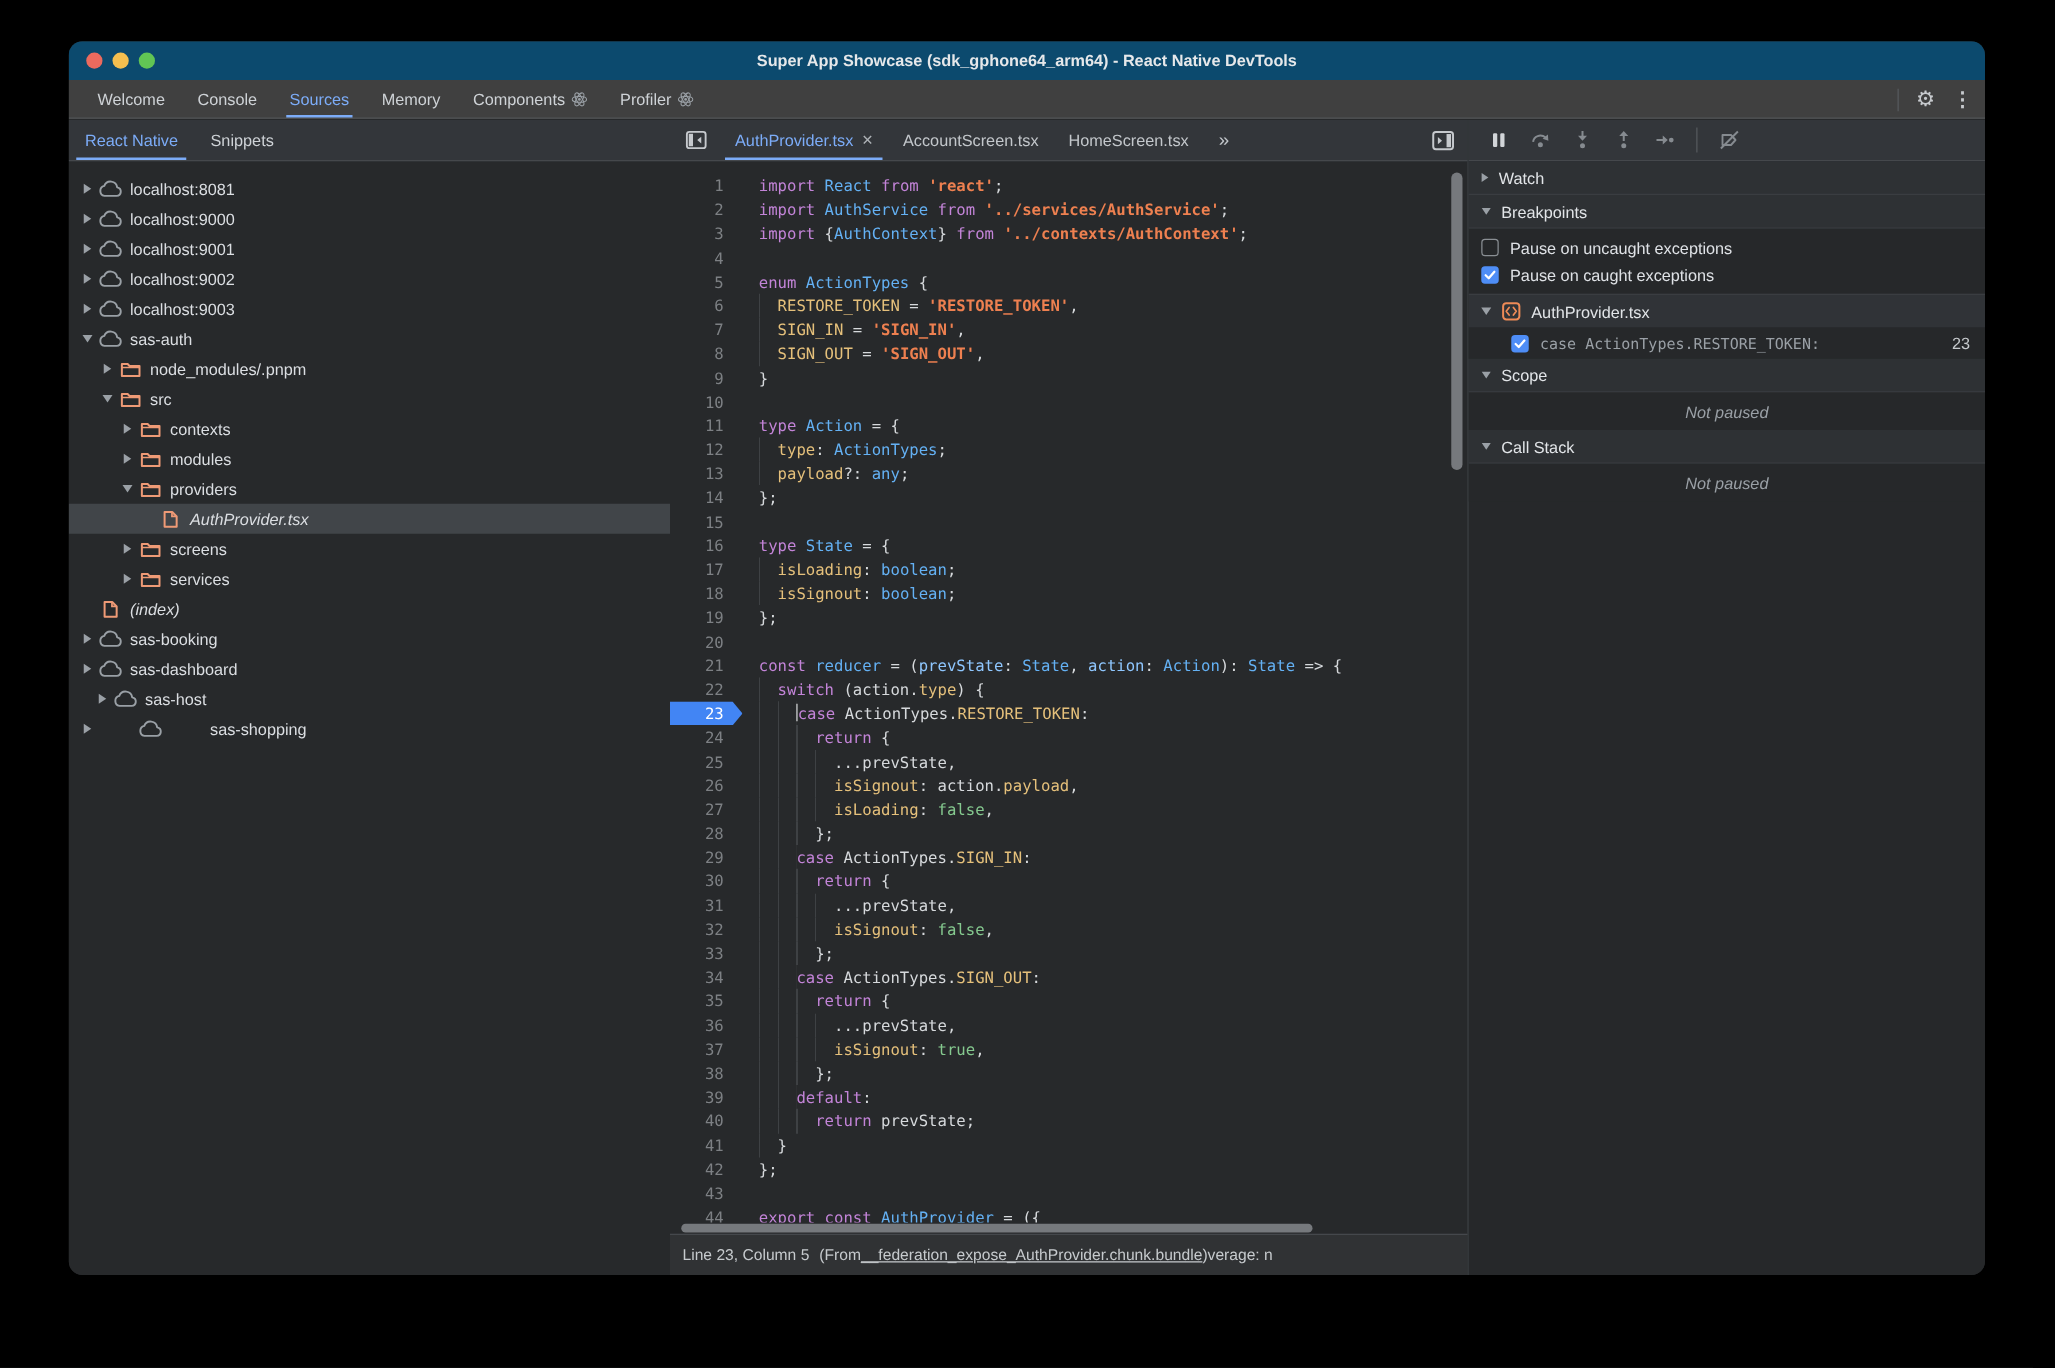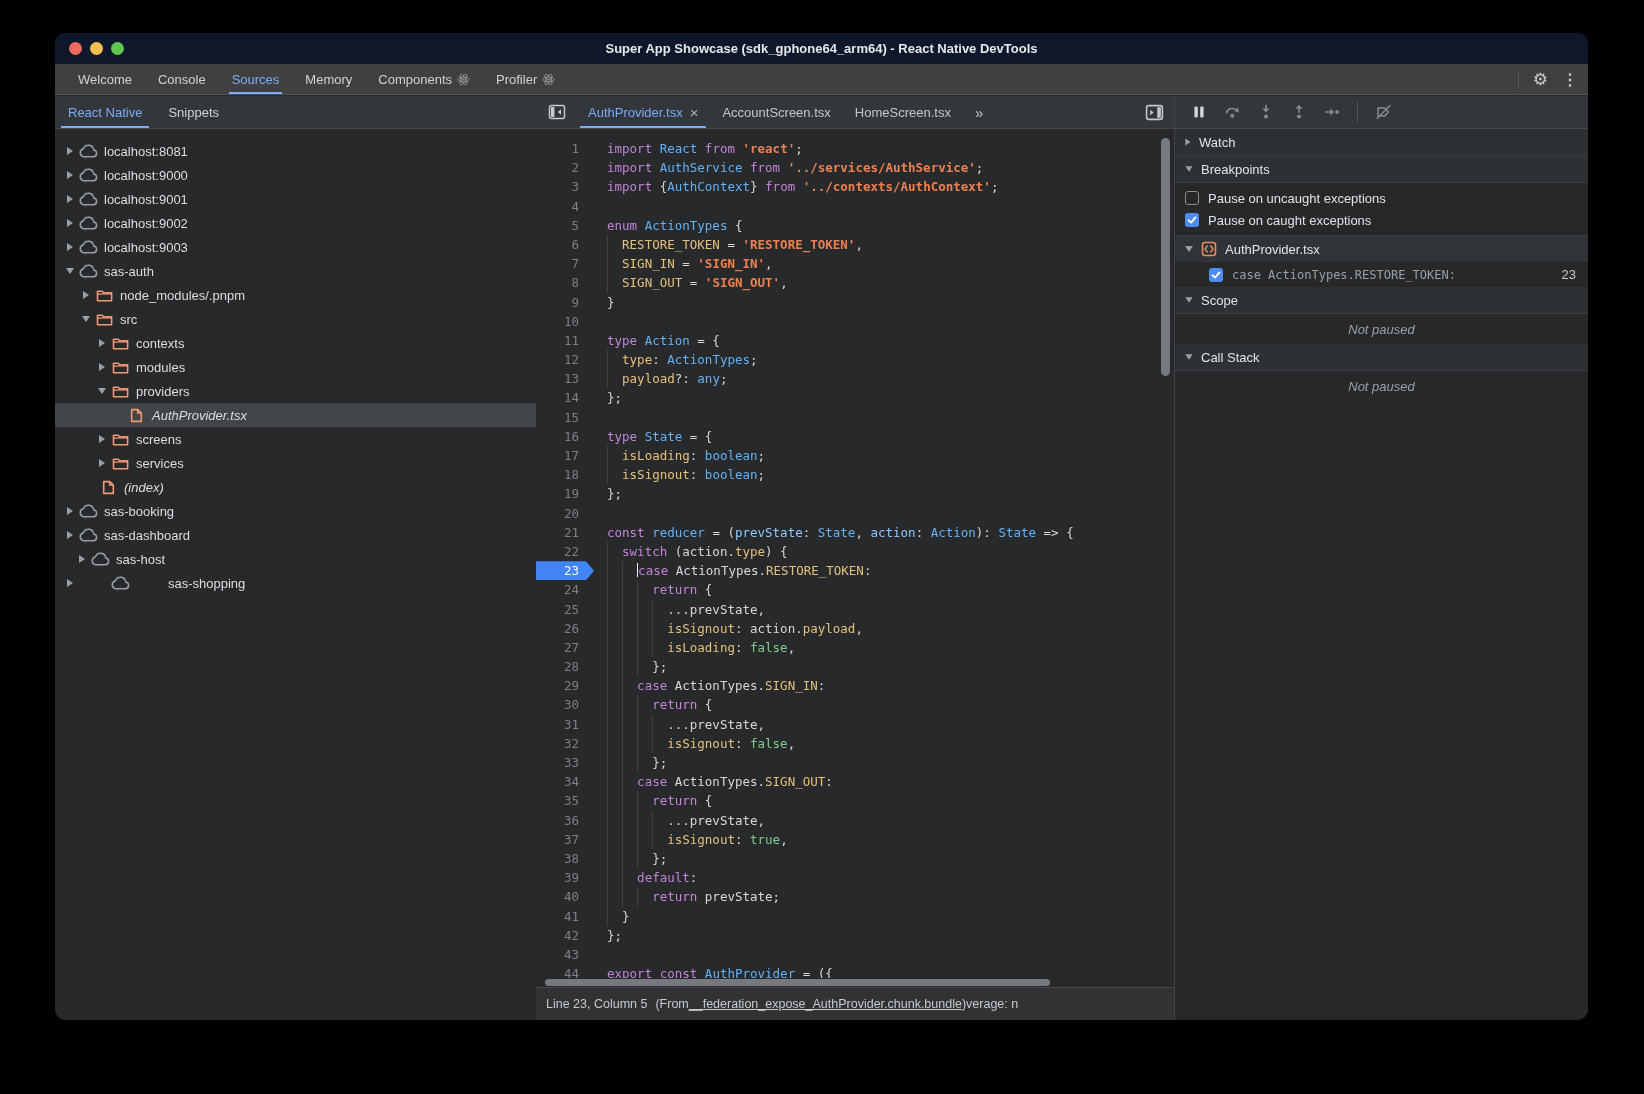--- a/index.html
+++ b/index.html
@@ -2,21 +2,21 @@
 <html><head>
 <meta charset="utf-8">
 <style>
   * { margin:0; padding:0; box-sizing:border-box; }
   html,body { width:1644px; height:1094px; background:#000; overflow:hidden;
               font-family:"Liberation Sans", sans-serif; }
   .window { position:absolute; left:55px; top:33px; width:1533px; height:987px;
             background:#27292b; border-radius:11px; overflow:hidden; }
 
   
-  .titlebar { height:31px; background:#0f172a; position:relative; }
+  .titlebar { height:31px; background:#0c4a6e; position:relative; }
   .lights { position:absolute; left:14px; top:9px; display:flex; gap:8px; }
   .light { width:13px; height:13px; border-radius:50%; }
   .light.red{ background:#ec6a5e; } .light.yellow{ background:#f5bf4f; } .light.green{ background:#61c554; }
   .wtitle { position:absolute; left:0; right:0; top:0; line-height:31px; text-align:center;
             font-size:13px; font-weight:700; color:#e6e8ea; }
 
   
   .tabstrip { height:31px; background:#404040; border-bottom:1px solid #515457;
               display:flex; align-items:stretch; padding-left:10px; position:relative; }
   .mtab { display:flex; align-items:center; gap:5px; padding:0 13px; font-size:13px;
@@ -340,21 +340,21 @@
               <span class="tri-c"></span>
             </span>
             <span class="ticon">
               <svg width="17" height="15" viewBox="0 0 17 15">
                 <path d="M1.5 3.2 h4.6 l1.5 1.6 h8 v8 h-14.1 z" fill="none" stroke="#ef9a76" stroke-width="1.6" stroke-linejoin="round"></path>
                 <path d="M1.5 6 h14" stroke="#ef9a76" stroke-width="1.3"></path>
               </svg>
             </span>
             <span class="tlabel">services</span>
           </div>
-          <div class="trow" style="padding-left: 28px;">
+          <div class="trow" style="padding-left: 8px;">
             <span class="arrow"></span>
             <span class="ticon">
               <svg width="13" height="15" viewBox="0 0 12 14">
                 <path d="M1.5 1.5 h5.7 l3.3 3.3 v7.7 h-9 z" fill="none" stroke="#ef9a76" stroke-width="1.5" stroke-linejoin="round"></path>
                 <path d="M7 1.7 v3 h3.3" fill="none" stroke="#ef9a76" stroke-width="1.3"></path>
               </svg>
             </span>
             <span class="tlabel italic">(index)</span>
           </div>
           <div class="trow" style="padding-left: 8px;">

